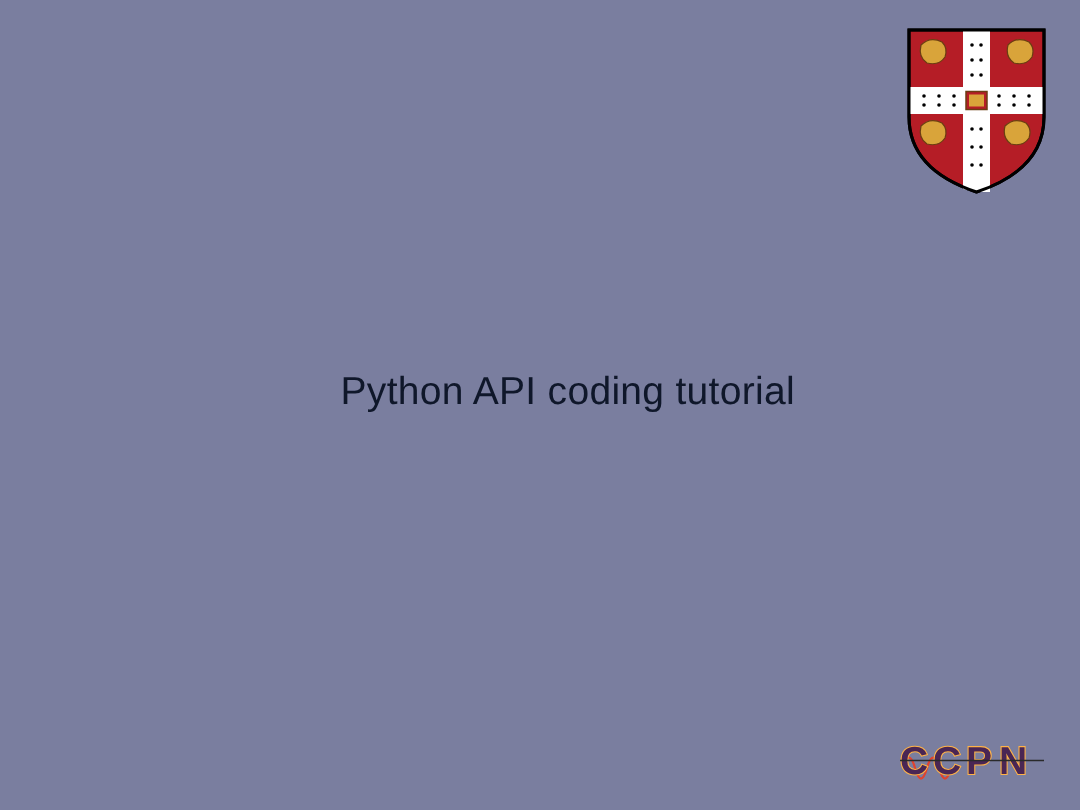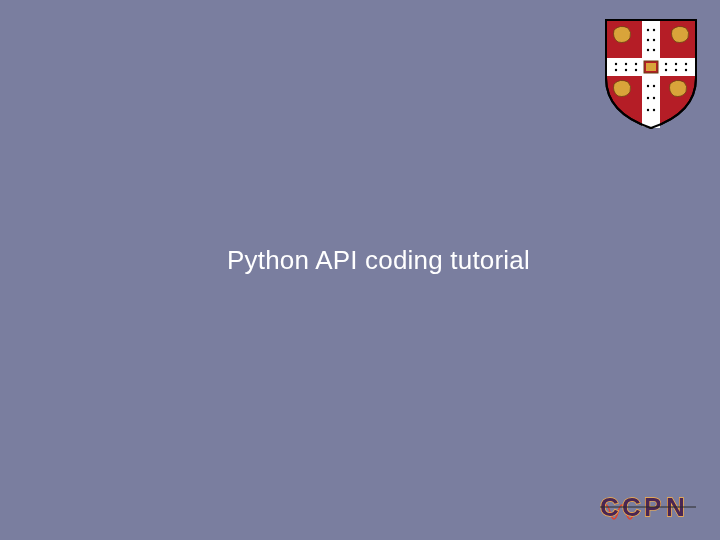--- a/index.html
+++ b/index.html
@@ -21,21 +21,21 @@
     width: 94px;
     height: 112px;
   }
   .title {
     position: absolute;
     top: 245px;
     left: 0;
     right: 0;
     text-align: center;
     font-size: 26px;
-    color: #ffffff;
+    color: #0f172a;
     font-weight: 400;
     letter-spacing: 0.2px;
     padding-left: 37px;
   }
   .footer-logo {
     position: absolute;
     bottom: 16px;
     right: 24px;
     width: 96px;
     height: 34px;

